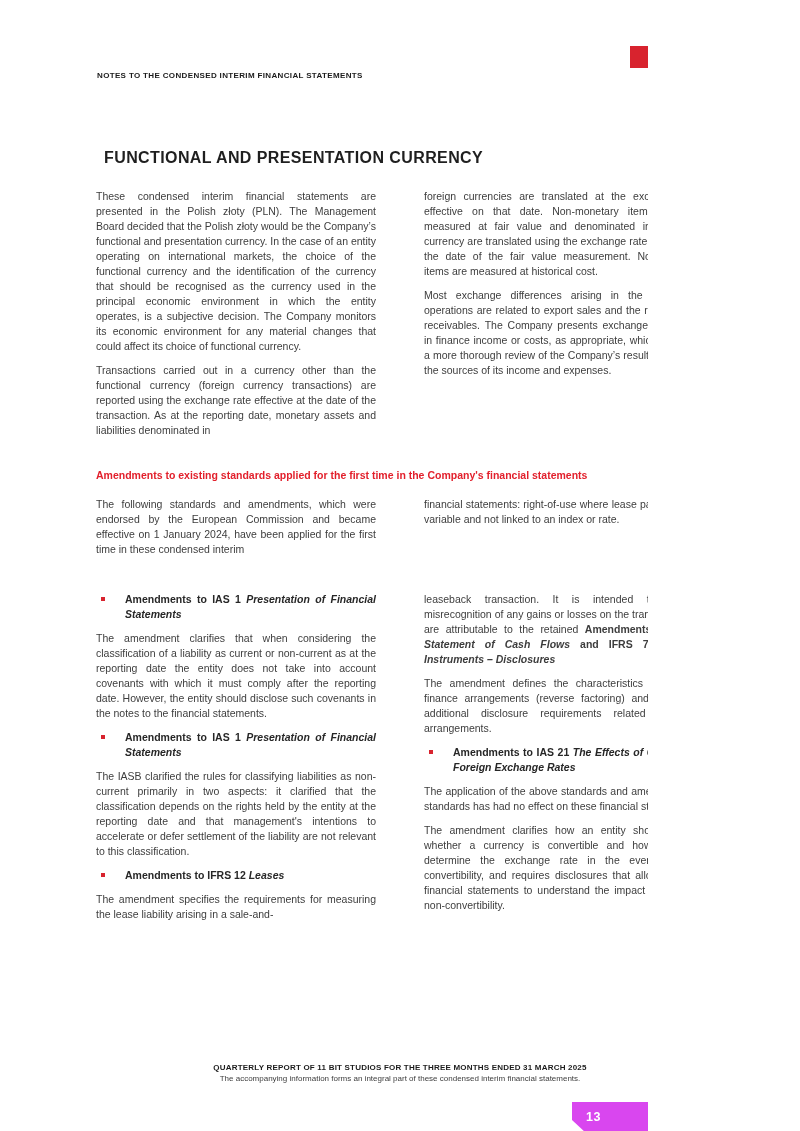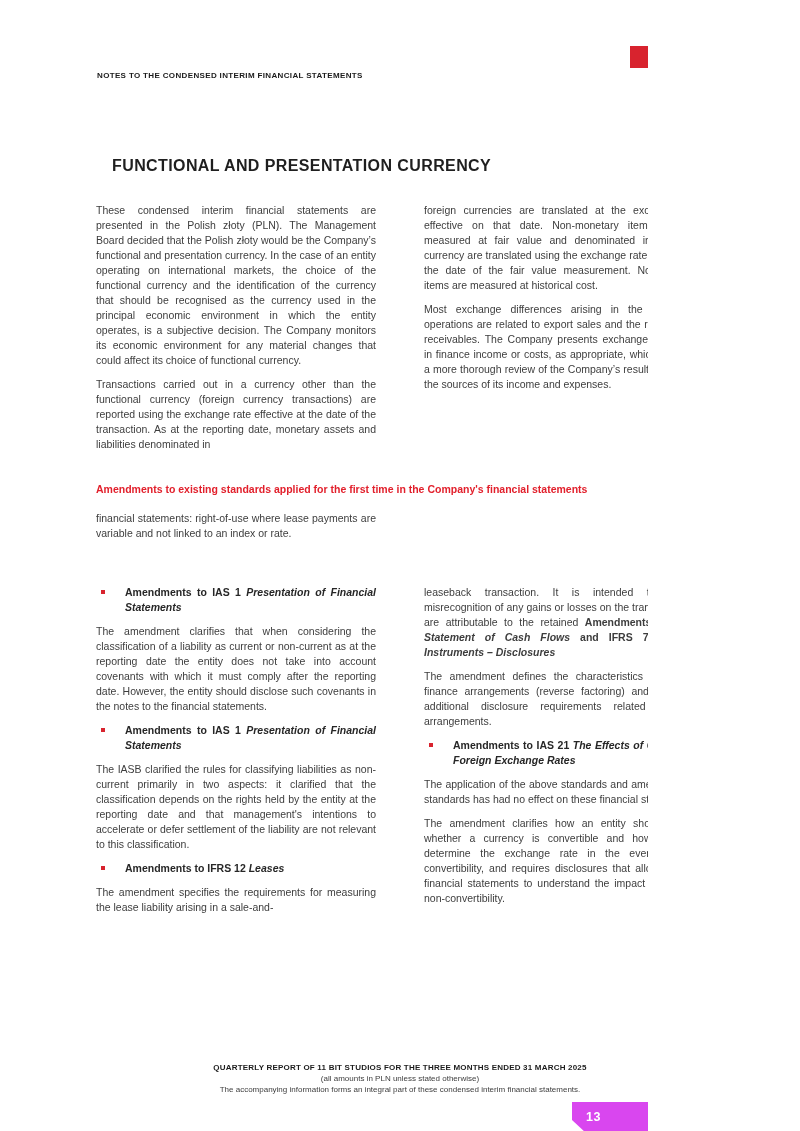--- a/index.html
+++ b/index.html
@@ -10,31 +10,31 @@
   }
   .header-title {
     position:absolute; left:97px; top:71px;
     font-size:8px; font-weight:700; letter-spacing:0.35px; color:#1b1b1b;
   }
   .logo { position:absolute; left:630px; top:44px; width:80px; height:48px; }
 
   .main { position:absolute; left:96px; top:138px; width:608px; }
 
   .section-title {
-    margin:16px; font-size:16px; line-height:23px; font-weight:700;
+    margin:8px; font-size:16px; line-height:23px; font-weight:700;
     color:#1f1f1f; letter-spacing:0.4px;
   }
   .section-title.second { margin-top:16px; max-width:540px; }
 
   .cols { display:flex; gap:48px; }
   .col { width:280px; }
 
-  .row1 { margin-top:26px; }
+  .row1 { margin-top:20px; }
   .introrow { margin-top:15px; }
-  .bulletsrow { margin-top:44px;justify-content:center; }
+  .bulletsrow { margin-top:35px;justify-content:center; }
 
   .body-p {
     margin:0 0 9px 0; font-size:10.5px; line-height:15px;
     color:#3d3d3d; text-align:justify;
   }
   .body-p:last-child { margin-bottom:0; }
 
   .subhead {
     margin-top:30px; font-size:10.5px; line-height:14px; font-weight:700;
     color:#e2202c;
@@ -97,20 +97,23 @@
         <p class="body-p">foreign currencies are translated at the exchange rate effective on that date. Non-monetary items that are measured at fair value and denominated in a foreign currency are translated using the exchange rate effective on the date of the fair value measurement. Non-monetary items are measured at historical cost.</p>
         <p class="body-p">Most exchange differences arising in the Company’s operations are related to export sales and the related trade receivables. The Company presents exchange differences in finance income or costs, as appropriate, which facilitates a more thorough review of the Company’s results as well as the sources of its income and expenses.</p>
       </div>
     </div>
 
 
     <div class="subhead">Amendments to existing standards applied for the first time in the Company's financial statements</div>
 
     <div class="cols introrow">
       <div class="col">
+        <p class="body-p">The following standards and amendments, which were endorsed by the European Commission and became effective on 1 January 2024, have been applied for the first time in these condensed interim</p>
+      </div>
+      <div class="col">
         <p class="body-p">financial statements: right-of-use where lease payments are variable and not linked to an index or rate.</p>
       </div>
     </div>
 
     <div class="cols bulletsrow">
 
       <div class="col">
         <div class="bullet-item">
           <span class="bullet-sq"></span>
           <div class="bullet-head"><span class="run-b">Amendments to IAS 1 </span><span class="run-bi">Presentation of Financial Statements</span></div>
@@ -140,21 +143,20 @@
         </div>
         <p class="body-p">The application of the above standards and amendments to standards has had no effect on these financial statements.</p>
         <p class="body-p">The amendment clarifies how an entity should assess whether a currency is convertible and how it should determine the exchange rate in the event of non-convertibility, and requires disclosures that allow users of financial statements to understand the impact of currency non-convertibility.</p>
       </div>
 
     </div>
   </div>
 
   <div class="footer-text">
     <div class="f1">QUARTERLY REPORT OF 11 BIT STUDIOS FOR THE THREE MONTHS ENDED 31 MARCH 2025</div>
-    <div class="f2">(all amounts in PLN unless stated otherwise)</div>
     <div class="f3">The accompanying information forms an integral part of these condensed interim financial statements.</div>
   </div>
 
   <div class="page-badge">
     <span class="num">13</span>
   </div>
 
 </div>
 
 </body></html>

